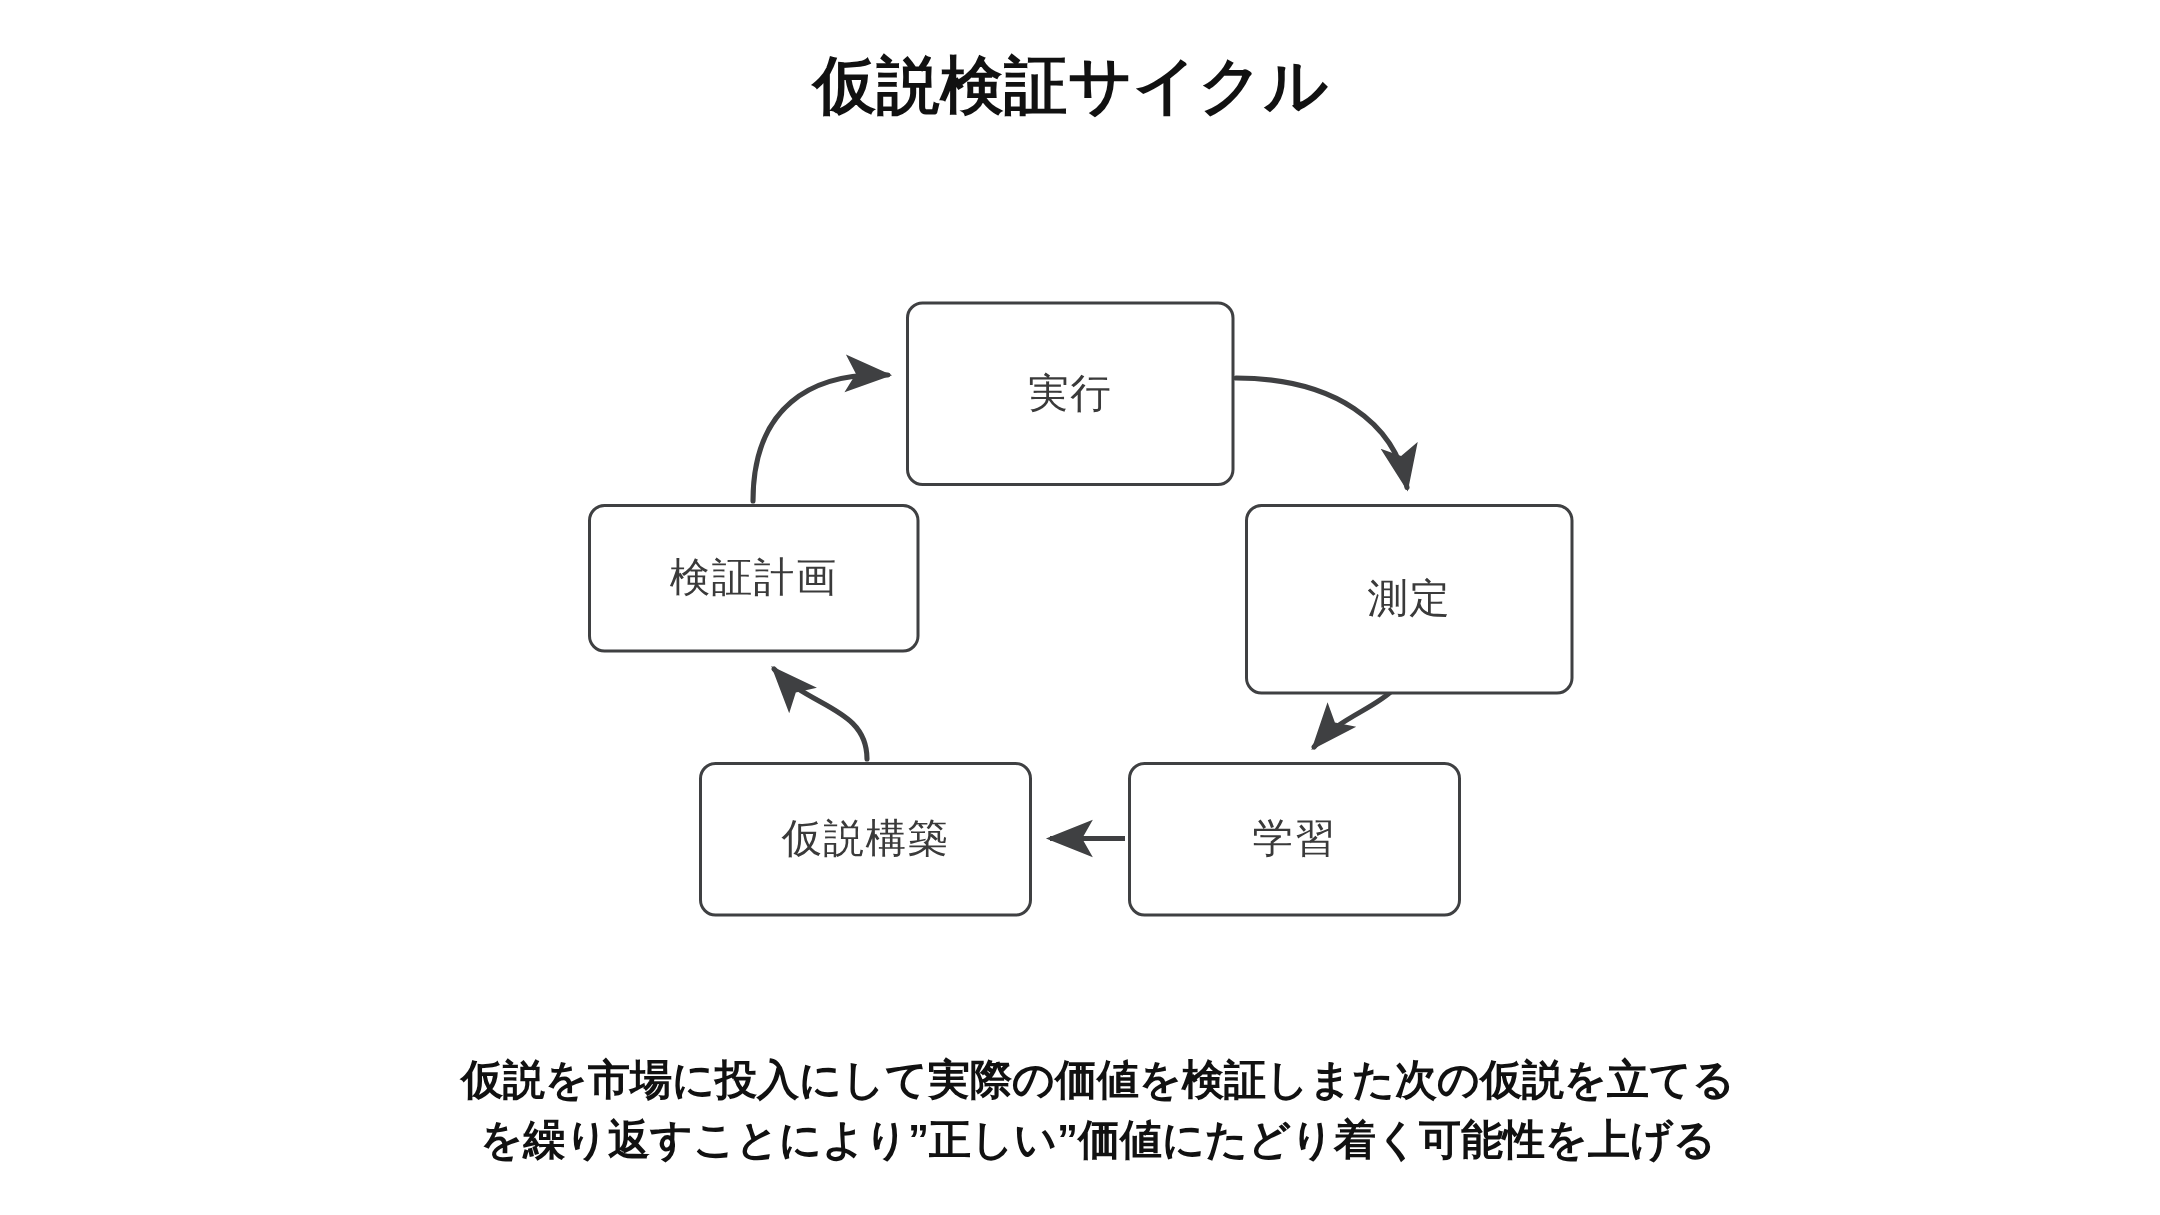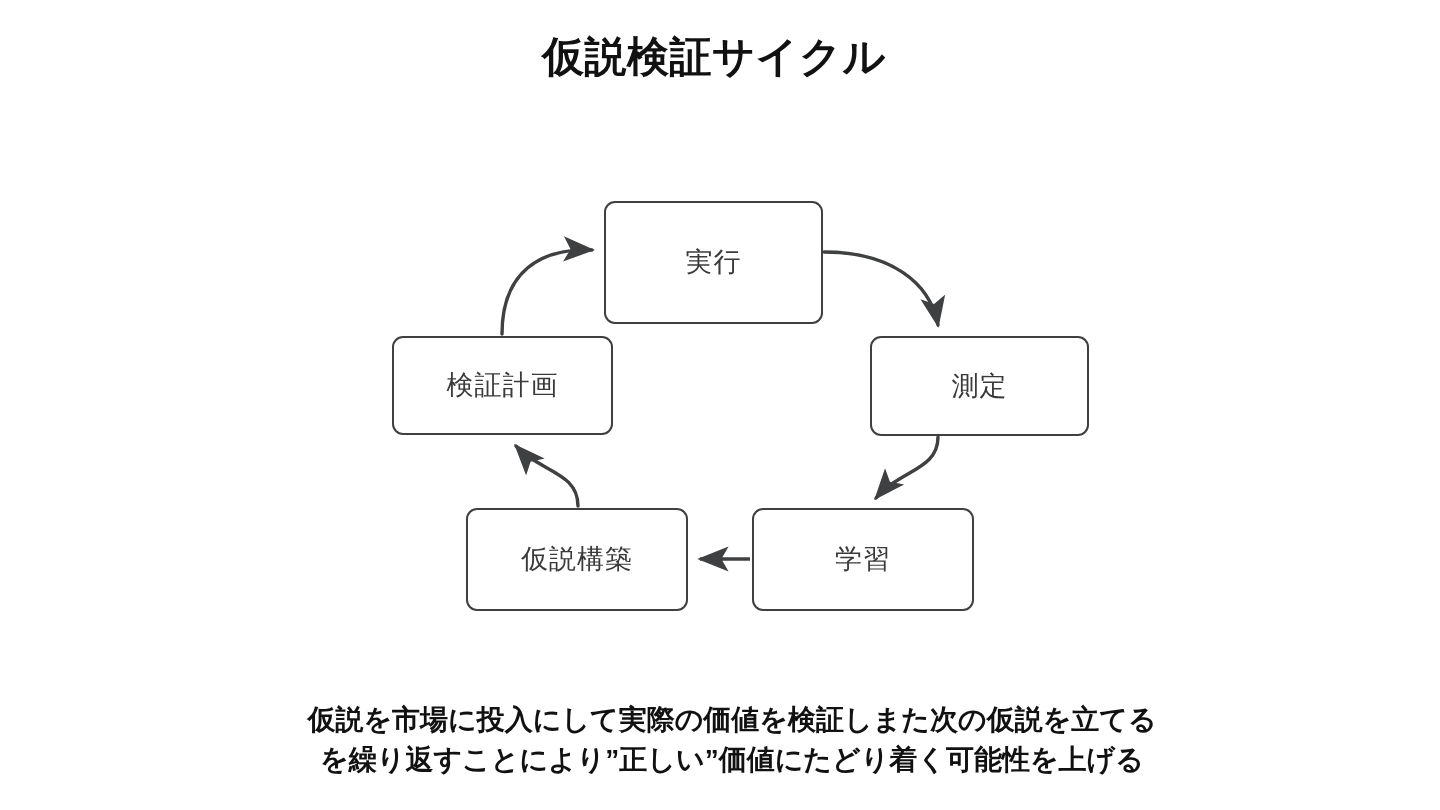--- a/index.html
+++ b/index.html
@@ -68,21 +68,21 @@
   .node-label {
     font-size: 27px;
     font-weight: 400;
     color: #3a3a3a;
     letter-spacing: 1px;
     line-height: 1;
     white-space: nowrap;
   }
 
   .node-exec      { left: 604px; top: 201px; width: 219px; height: 123px; }
-  .node-measure   { left: 870px; top: 336px; width: 219px; height: 100px; justify-content: center;  }
+  .node-measure   { left: 830px; top: 336px; width: 219px; height: 127px; justify-content: center;  }
   .node-learn     { left: 752px; top: 508px; width: 222px; height: 103px; }
   .node-hypo      { left: 466px; top: 508px; width: 222px; height: 103px; }
   .node-plan      { left: 392px; top: 336px; width: 221px; height: 99px;  }
 
   
   .caption {
     position: absolute;
     left: 0;
     top: 700px;
     width: 1440px;

